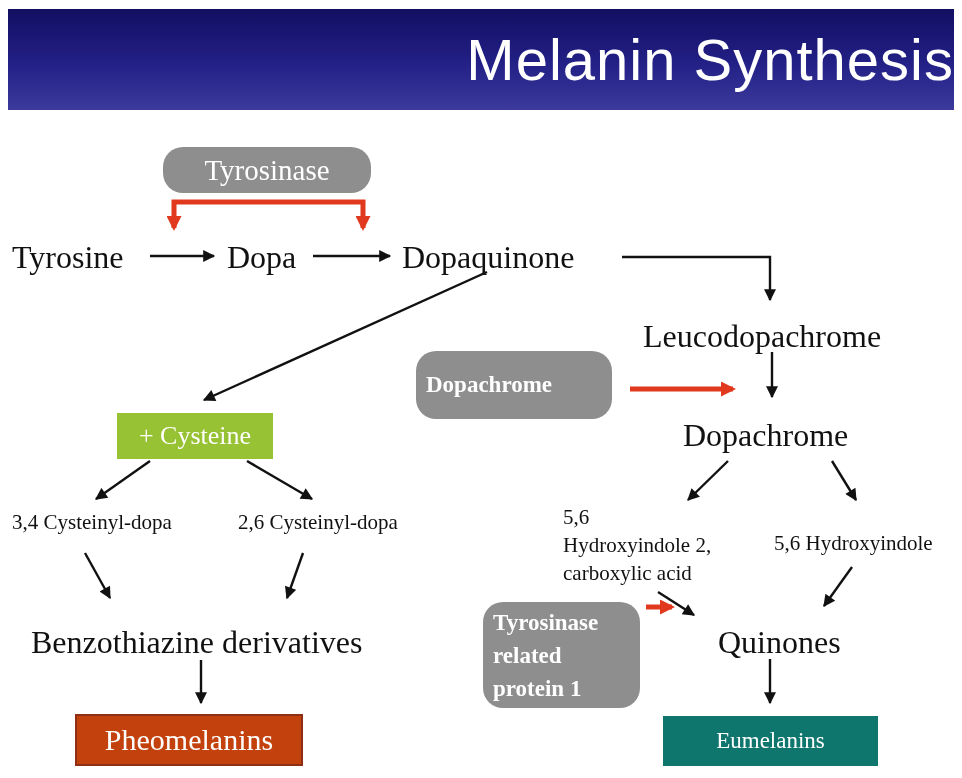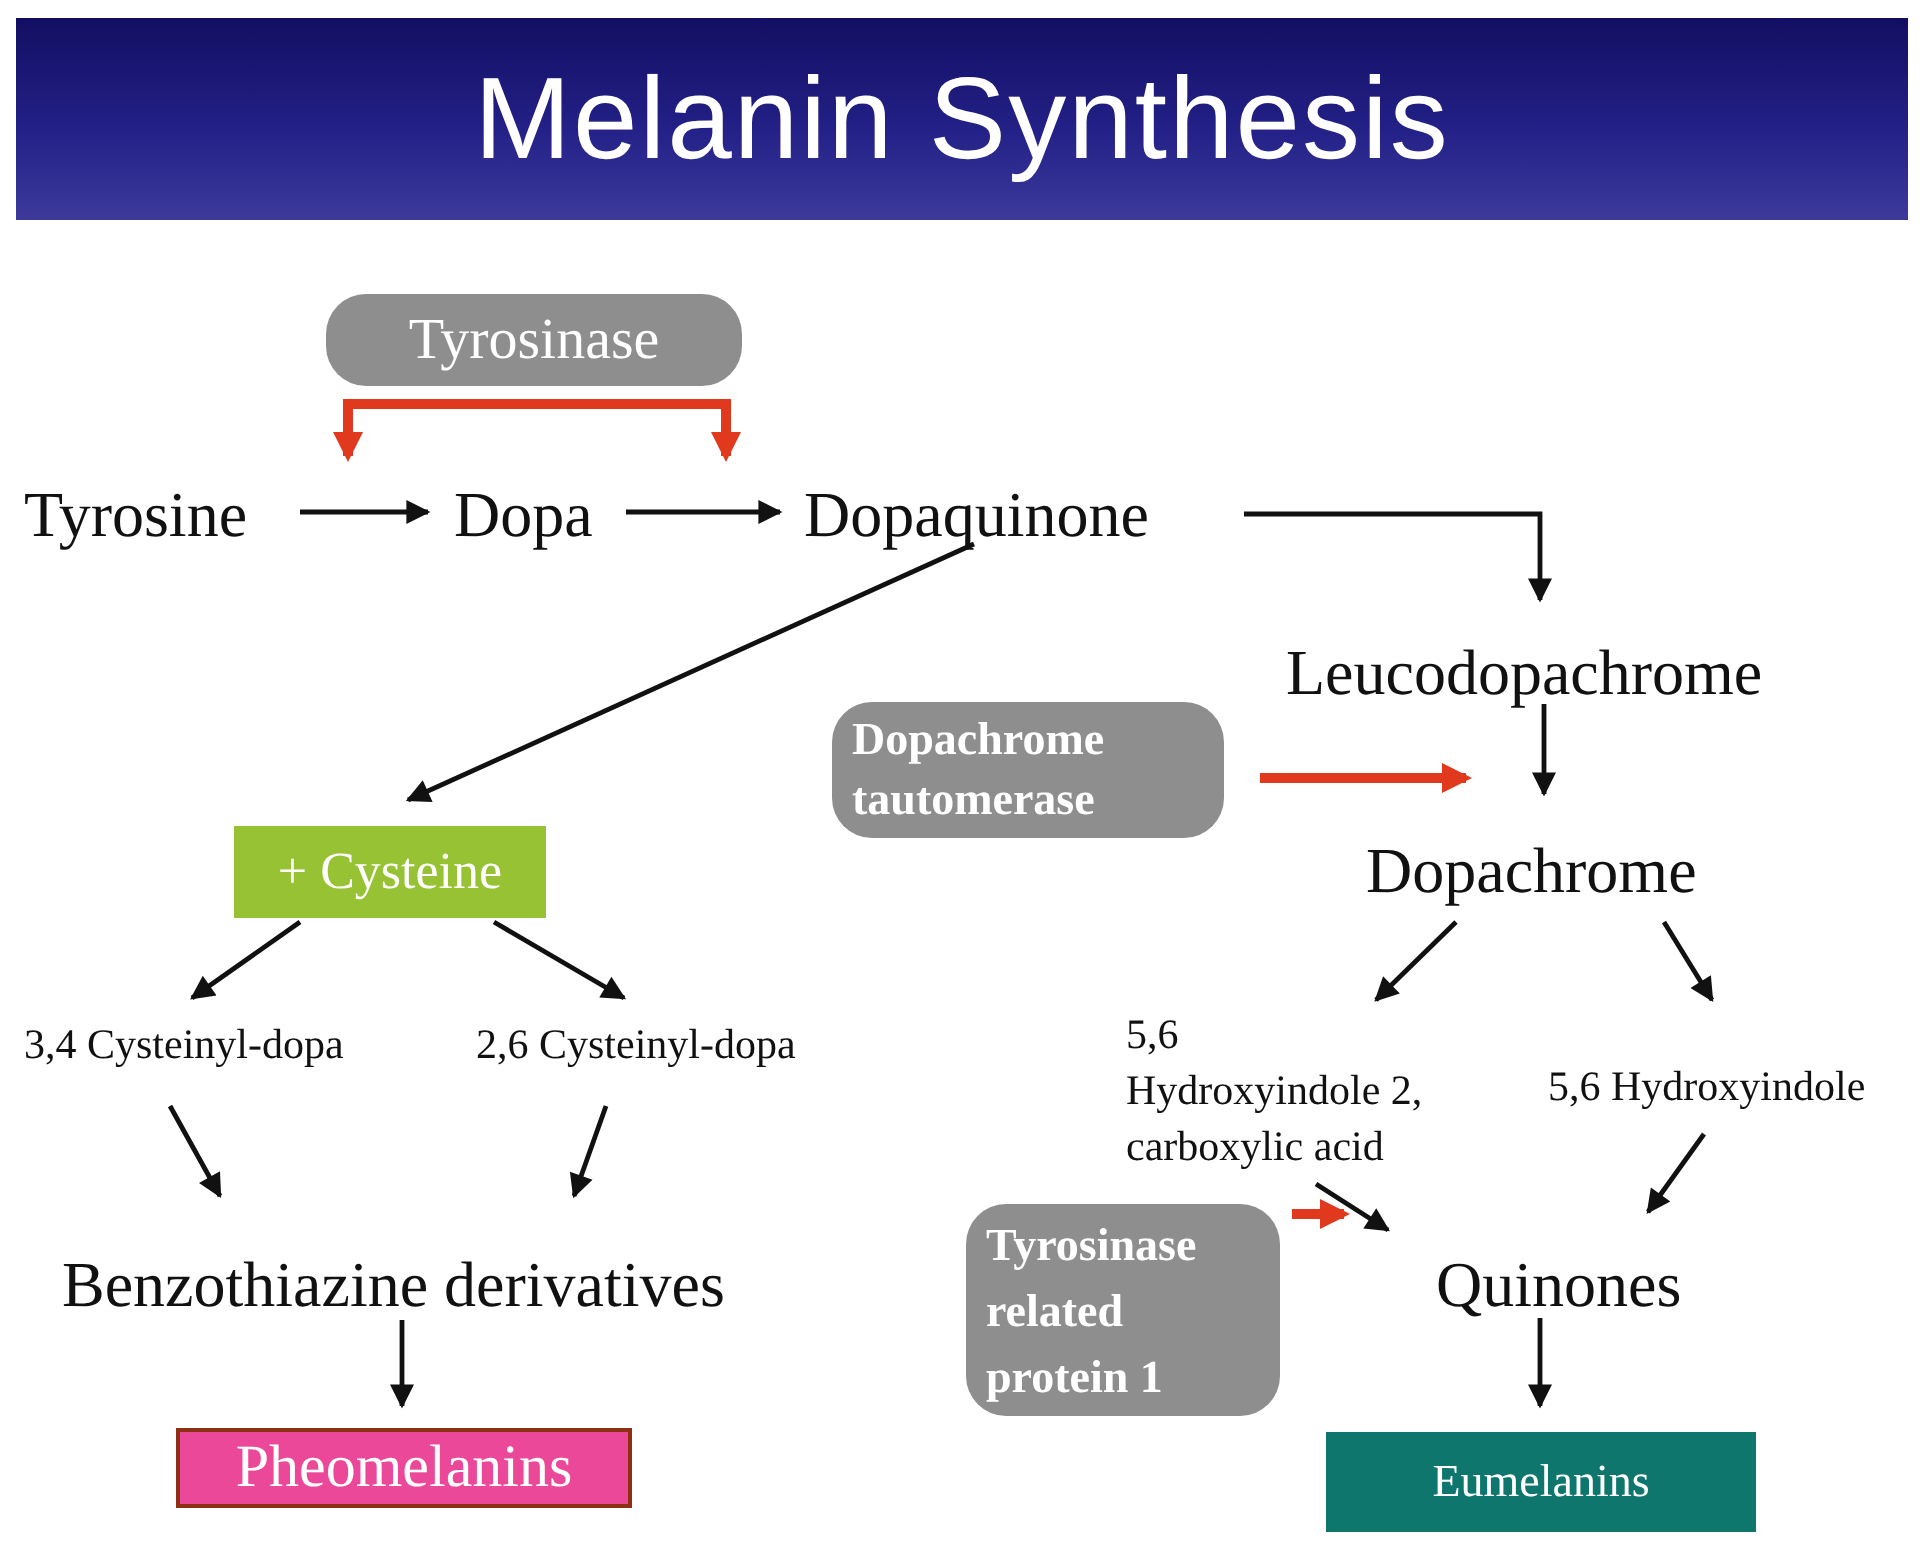--- a/index.html
+++ b/index.html
@@ -4,21 +4,21 @@
 <style>
   html,body{margin:0;padding:0;background:#ffffff;}
   #canvas{
     position:relative;width:962px;height:778px;background:#ffffff;
     font-family:"Liberation Serif", serif;color:#111;overflow:hidden;
   }
   
   .banner{
     position:absolute;left:8px;top:9px;width:946px;height:101px;
     background:linear-gradient(180deg,#120f62 0%,#232087 55%,#3d3a9c 100%);
-    display:flex;align-items:center;justify-content:center;
+    display:flex;align-items:center;justify-content:flex-end;
   }
   .banner h1{
     margin:0;font-family:"Liberation Sans", sans-serif;font-weight:500;
     font-size:58px;color:#ffffff;letter-spacing:1px;
   }
   
   #arrows{position:absolute;left:0;top:0;width:962px;height:778px;z-index:1;}
   
   .node{position:absolute;z-index:2;white-space:nowrap;}
   .big{font-size:32px;}
@@ -30,21 +30,21 @@
   .box{position:absolute;z-index:2;display:flex;align-items:center;justify-content:center;box-sizing:border-box;}
   .gray{background:#8e8e8e;color:#ffffff;border-radius:20px;}
   .box-tyrosinase{left:163px;top:147px;width:208px;height:46px;font-size:29px;}
   .box-dt{left:416px;top:351px;width:196px;height:68px;font-weight:bold;font-size:23px;line-height:30px;
           justify-content:flex-start;padding:4px 10px;}
   .box-dt div span{display:block;}
   .box-trp{left:483px;top:602px;width:157px;height:106px;font-weight:bold;font-size:23px;line-height:33px;
            justify-content:flex-start;padding:3px 10px;}
   .box-trp div span{display:block;}
   .box-cysteine{left:117px;top:413px;width:156px;height:46px;background:#97c234;color:#ffffff;font-size:26px;}
-  .box-pheo{left:88px;top:714px;width:228px;height:40px;background:#ec4899;border:2px solid #8c2f14;color:#ffffff;font-size:30px;}
+  .box-pheo{left:75px;top:714px;width:228px;height:52px;background:#c2410c;border:2px solid #8c2f14;color:#ffffff;font-size:30px;}
   .box-eume{left:663px;top:716px;width:215px;height:50px;background:#0f766e;color:#ffffff;font-size:23px;}
   
   .n-tyrosine{left:12px;top:239px;}
   .n-dopa{left:227px;top:239px;}
   .n-dopaquinone{left:402px;top:239px;}
   .n-leuco{left:643px;top:318px;}
   .n-dopachrome{left:683px;top:417px;}
   .n-cys56{left:12px;top:510px;}
   .n-cys26{left:238px;top:510px;}
   .n-hicarb{left:563px;top:503px;}
@@ -99,21 +99,20 @@
     <line x1="770" y1="659" x2="770" y2="703" stroke="#111" stroke-width="2.4" marker-end="url(#ahb)"></line>
   </svg>
 
   <div class="box gray box-tyrosinase">
     <span>Tyrosinase</span>
   </div>
 
   <div class="box gray box-dt">
     <div>
       <span>Dopachrome</span>
-      <span>tautomerase</span>
     </div>
   </div>
 
   <div class="box box-cysteine">
     <span>+ Cysteine</span>
   </div>
 
   <div class="box gray box-trp">
     <div>
       <span>Tyrosinase</span>

